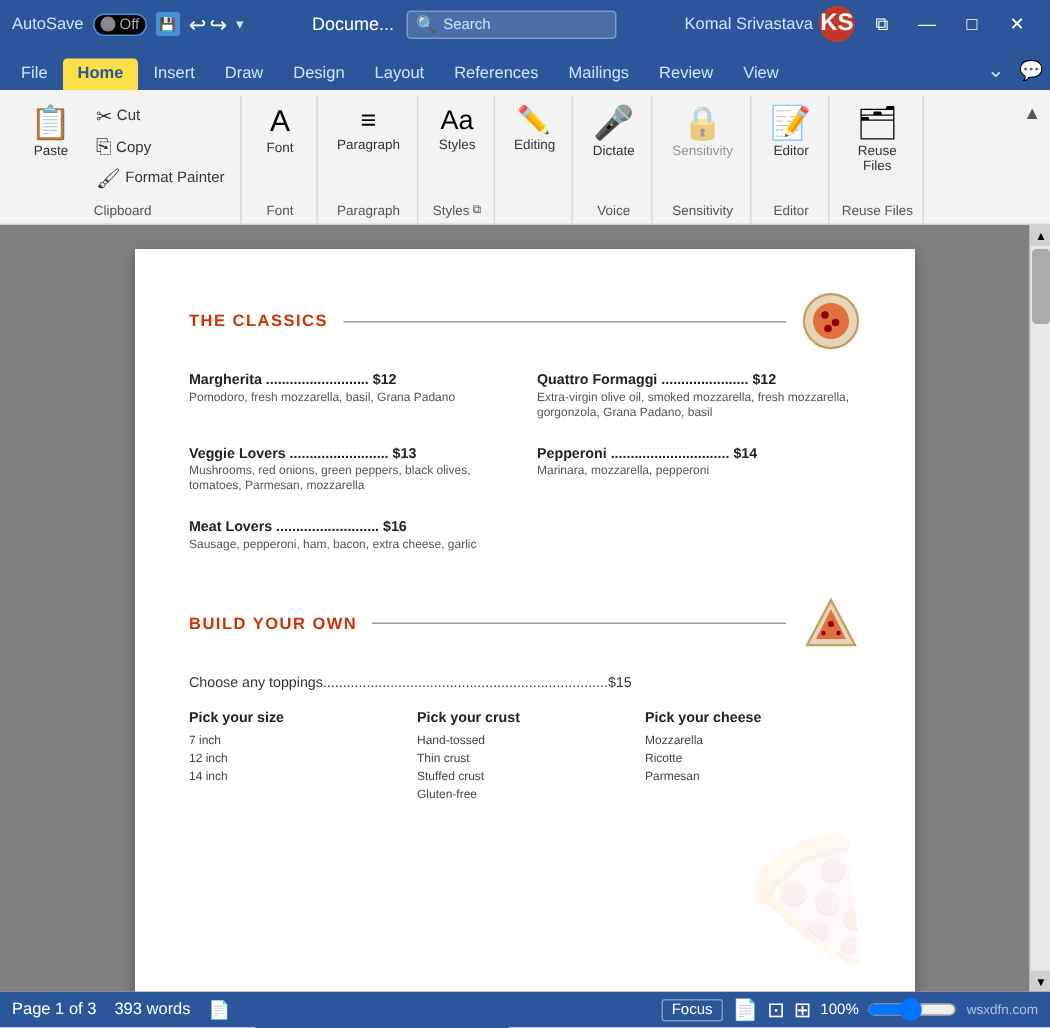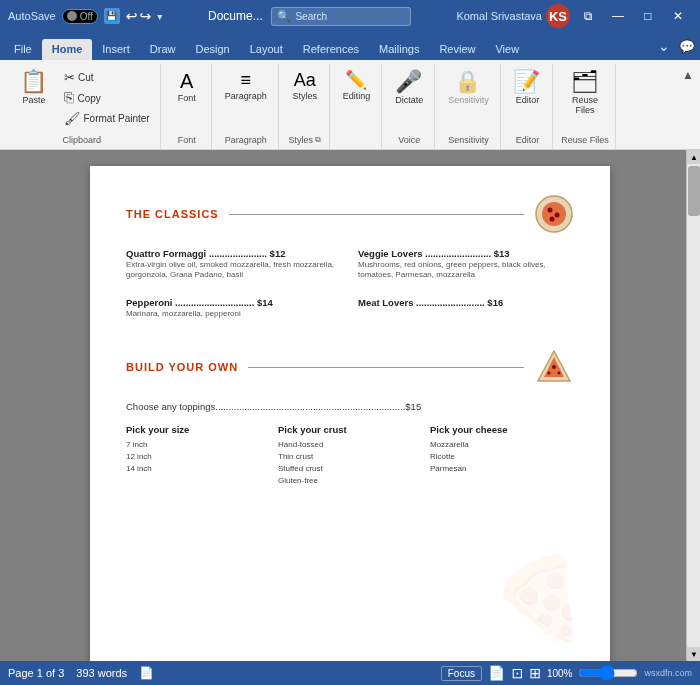--- a/index.html
+++ b/index.html
@@ -46,42 +46,42 @@
       align-items: center;
       gap: 4px;
       width: 140px;
     }
     .user-badge {
       background: #c0392b;
       color: white;
       border-radius: 50%;
       width: 24px; height: 24px;
       display: flex; align-items: center; justify-content: center;
-      font-size: 13px; font-weight: bold;
+      font-size: 16px; font-weight: bold;
     }
     .window-controls { display: flex; gap: 2px; }
     .wc-btn { width: 28px; height: 20px; border: none; background: none; color: white; font-size: 12px; cursor: pointer; display: flex; align-items: center; justify-content: center; }
 
     
     .ribbon-tabs {
       background: #2b579a;
       height: 28px;
       display: flex;
       align-items: flex-end;
       padding-left: 4px;
     }
     .ribbon-tab {
       padding: 4px 10px 5px;
       font-size: 11px;
       color: #cce5ff;
       cursor: pointer;
       border-radius: 3px 3px 0 0;
     }
     .ribbon-tab.active {
-      background: #e5e5e5;
+      background: #fde047;
       color: #2b579a;
       font-weight: 600;
     }
 
     
     .ribbon {
       background: #f3f3f3;
       border-bottom: 1px solid #d0d0d0;
       height: 90px;
       display: flex;
@@ -440,20 +440,28 @@
         <circle cx="20" cy="20" r="18" fill="#e8d5b7" stroke="#c0a060" stroke-width="1.5"></circle>
         <circle cx="20" cy="20" r="12" fill="#e07040"></circle>
         <circle cx="16" cy="16" r="2.5" fill="#8B0000"></circle>
         <circle cx="23" cy="21" r="2.5" fill="#8B0000"></circle>
         <circle cx="18" cy="25" r="2.5" fill="#8B0000"></circle>
       </svg>
     </div>
 
     <div class="menu-grid">
 
+      <div class="menu-item">
+        <div class="menu-item-name">
+          <span>Margherita</span>
+          <span>.......................... </span>
+          <span>$12</span>
+        </div>
+        <div class="menu-item-desc">Pomodoro, fresh mozzarella, basil, Grana Padano</div>
+      </div>
 
 
       <div class="menu-item">
         <div class="menu-item-name">
           <span>Quattro Formaggi</span>
           <span>...................... </span>
           <span>$12</span>
         </div>
         <div class="menu-item-desc">Extra-virgin olive oil, smoked mozzarella, fresh mozzarella, gorgonzola, Grana Padano, basil</div>
       </div>
@@ -475,20 +483,21 @@
         </div>
         <div class="menu-item-desc">Marinara, mozzarella, pepperoni</div>
       </div>
 
       <div class="menu-item">
         <div class="menu-item-name">
           <span>Meat Lovers</span>
           <span>.......................... </span>
           <span>$16</span>
         </div>
+        <div class="menu-item-desc">Sausage, pepperoni, ham, bacon, extra cheese, garlic</div>
       </div>
     </div>
 
     <div class="build-section">
       <div class="section-header">
         <span class="section-title">BUILD YOUR OWN</span>
         <div class="section-line"></div>
 
         <svg class="section-icon" viewBox="0 0 40 40">
           <polygon points="20,4 36,34 4,34" fill="#e8d5b7" stroke="#c0a060" stroke-width="1.5"></polygon>

